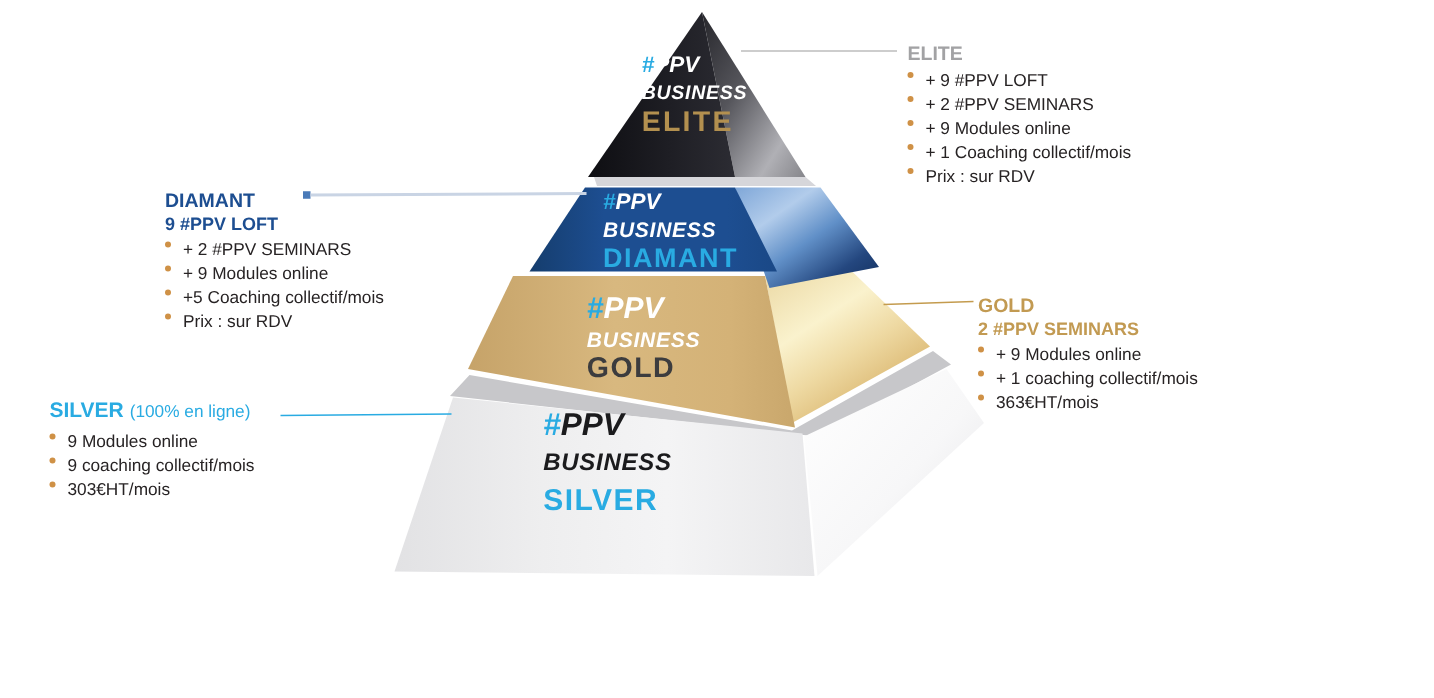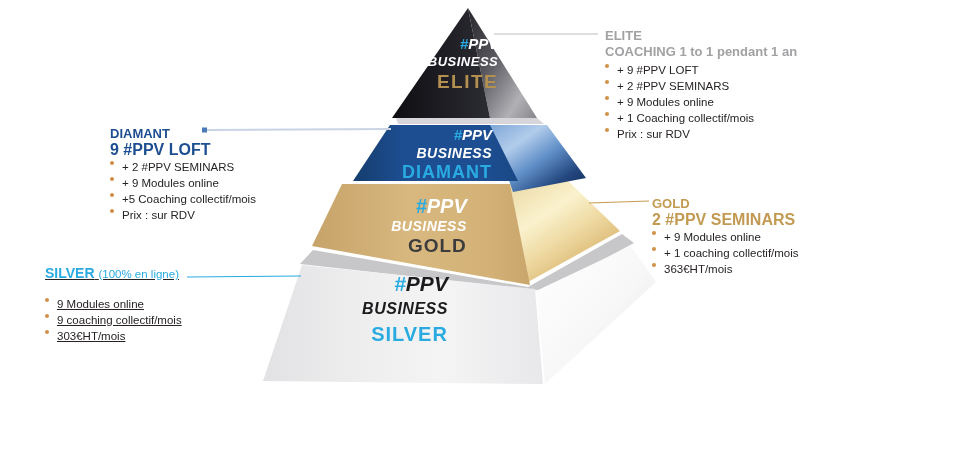--- a/index.html
+++ b/index.html
@@ -3,21 +3,21 @@
 <meta charset="utf-8">
 <style>
   html,body{margin:0;padding:0;background:#fff;}
   .stage{
     position:relative;width:956px;height:465px;background:#ffffff;overflow:hidden;
     font-family:"Liberation Sans",sans-serif;
   }
   .stage svg{position:absolute;left:0;top:0;}
 
   
-  .tier-label{position:absolute;text-align:right;transform:translateX(-50%);white-space:nowrap;}
+  .tier-label{position:absolute;text-align:left;transform:translateX(-50%);white-space:nowrap;}
   .tier-label .l1,.tier-label .l2{font-style:italic;font-weight:bold;}
   .tier-label .l3{font-weight:bold;}
   .hash{color:#29abe2;}
   .tl-elite{left:463px;top:35px;color:#fff;}
   .tl-elite .l1{font-size:15px;line-height:18px;}
   .tl-elite .l2{font-size:13px;line-height:17px;letter-spacing:.5px;}
   .tl-elite .l3{font-size:19px;line-height:23px;letter-spacing:1.5px;color:#b3904f;}
   .tl-diamant{left:447px;top:126px;color:#fff;}
   .tl-diamant .l1{font-size:15px;line-height:18px;}
   .tl-diamant .l2{font-size:14px;line-height:18px;letter-spacing:.5px;}
@@ -27,34 +27,34 @@
   .tl-gold .l2{font-size:14px;line-height:19px;letter-spacing:.5px;}
   .tl-gold .l3{font-size:19px;line-height:20px;letter-spacing:1px;color:#3c3c3e;}
   .tl-silver{left:405px;top:272px;color:#1b1b1d;}
   .tl-silver .l1{font-size:21px;line-height:23px;}
   .tl-silver .l2{font-size:16px;line-height:27px;letter-spacing:.5px;}
   .tl-silver .l3{font-size:20px;line-height:25px;letter-spacing:1px;color:#29abe2;}
 
   
   .ann{position:absolute;font-size:11.5px;color:#272324;}
   .ann .head{font-weight:bold;font-size:13px;line-height:16px;white-space:nowrap;}
-  .ann .sub{font-weight:bold;font-size:16px;line-height:15px;white-space:nowrap;}
+  .ann .sub{font-weight:bold;font-size:12px;line-height:15px;white-space:nowrap;}
   .ann ul{list-style:none;margin:4px 0 0 0;padding:0;}
   .ann li{display:flex;align-items:flex-start;gap:8px;height:16px;white-space:nowrap;}
   .dot{width:4px;height:4px;border-radius:50%;background:#cf9146;flex:none;}
   .ann-elite{left:605px;top:28px;}
   .ann-elite .head{color:#a2a2a4;}
   .ann-diamant{left:110px;top:126px;}
   .ann-diamant .head,.ann-diamant .sub{color:#1d4e91;}
   .ann-gold{left:652px;top:196px;}
   .ann-gold .head,.ann-gold .sub{color:#c29a52;}
-  .ann-silver{left:45px;top:265px;text-decoration:underline;}
+  .ann-silver{left:33px;top:265px;}
   .ann-silver .head{color:#29abe2;font-size:14px;}
   .ann-silver .head .suffix{font-weight:normal;font-size:11.5px;}
-  .ann-silver ul{margin-top:16px;}
+  .ann-silver ul{margin-top:6px;}
 </style>
 </head>
 <body>
 
 <div class="stage">
 
   <svg width="956" height="465" viewBox="0 0 956 465">
     <defs>
       <linearGradient id="gElFront" x1="0" y1="0" x2="1" y2="0">
         <stop offset="0" stop-color="#0e0e12"></stop>
@@ -145,21 +145,20 @@
   </div>
   <div class="tier-label tl-silver">
     <div class="l1"><span class="hash">#</span><span>PPV</span></div>
     <div class="l2">BUSINESS</div>
     <div class="l3">SILVER</div>
   </div>
 
   <div class="ann ann-elite">
     <div class="head">
       <div>ELITE</div>
-      <div>COACHING 1 to 1 pendant 1 an</div>
     </div>
     <ul>
       <li>
           <span class="dot"></span>
           <span>+ 9 #PPV LOFT</span>
         </li>
       <li>
           <span class="dot"></span>
           <span>+ 2 #PPV SEMINARS</span>
         </li>

